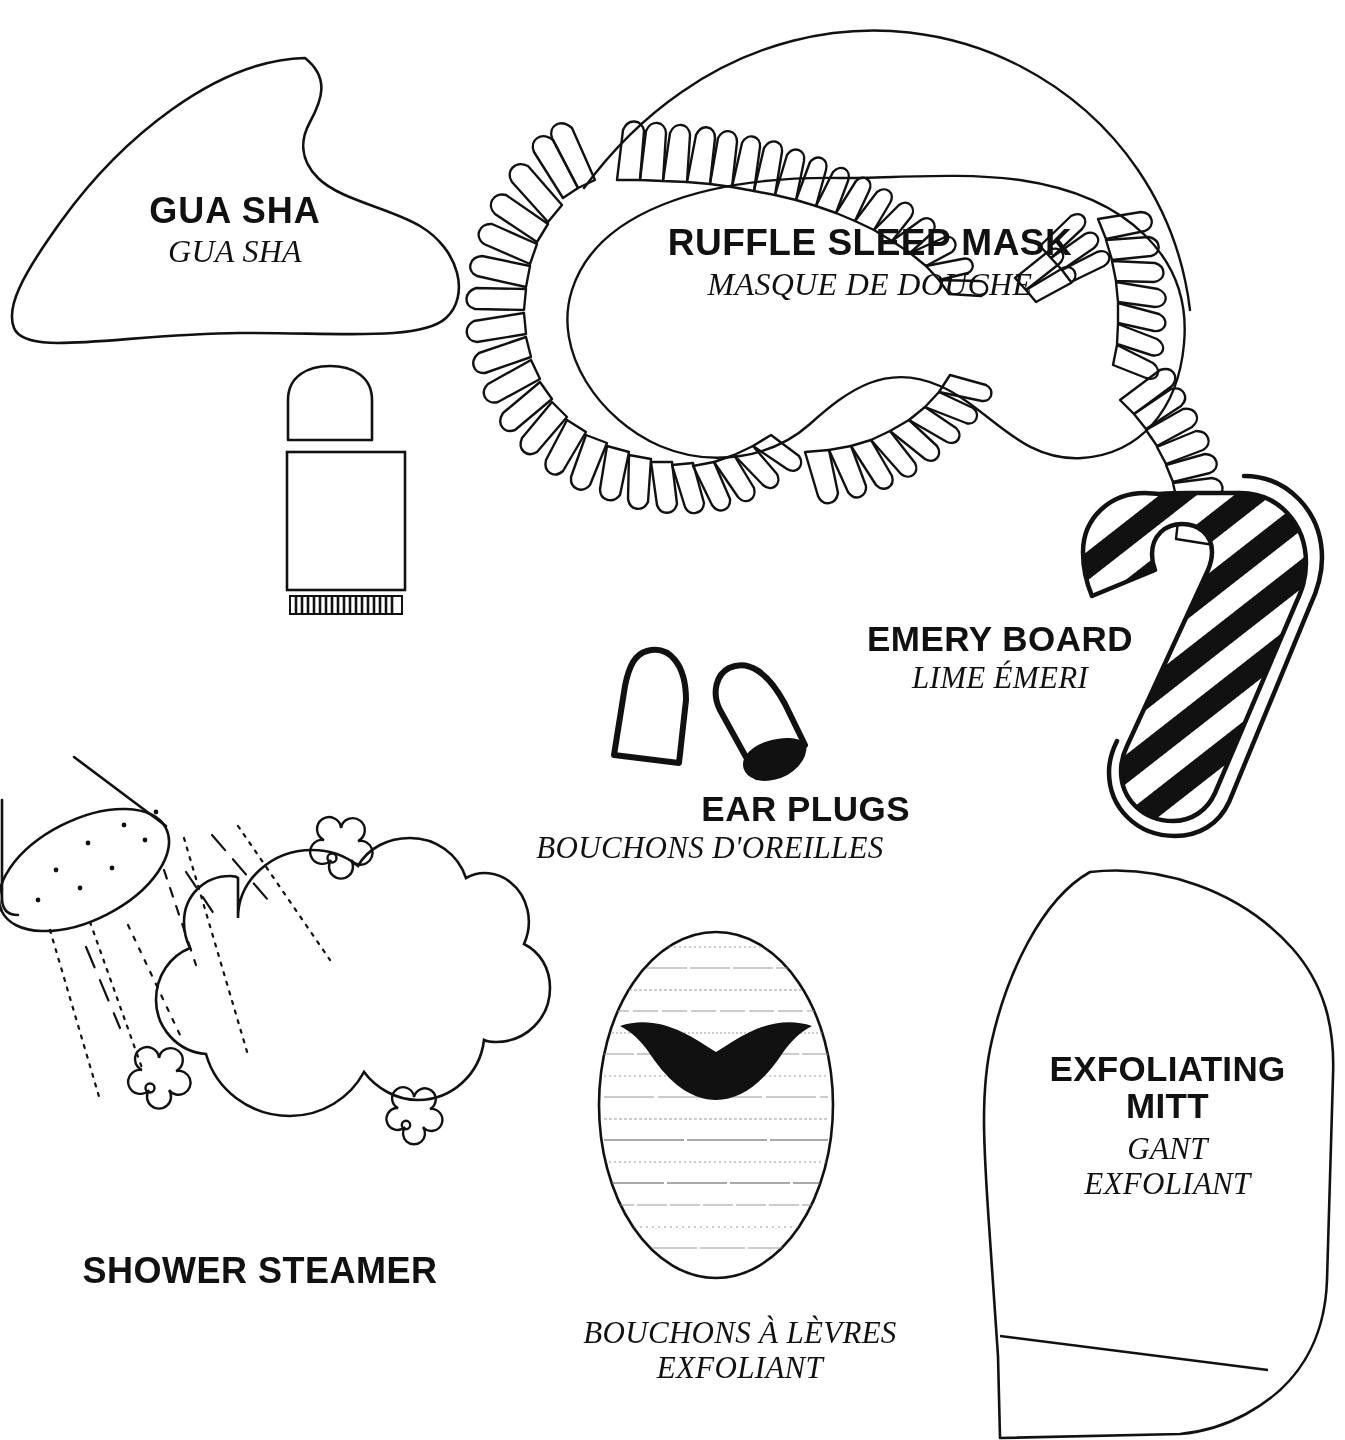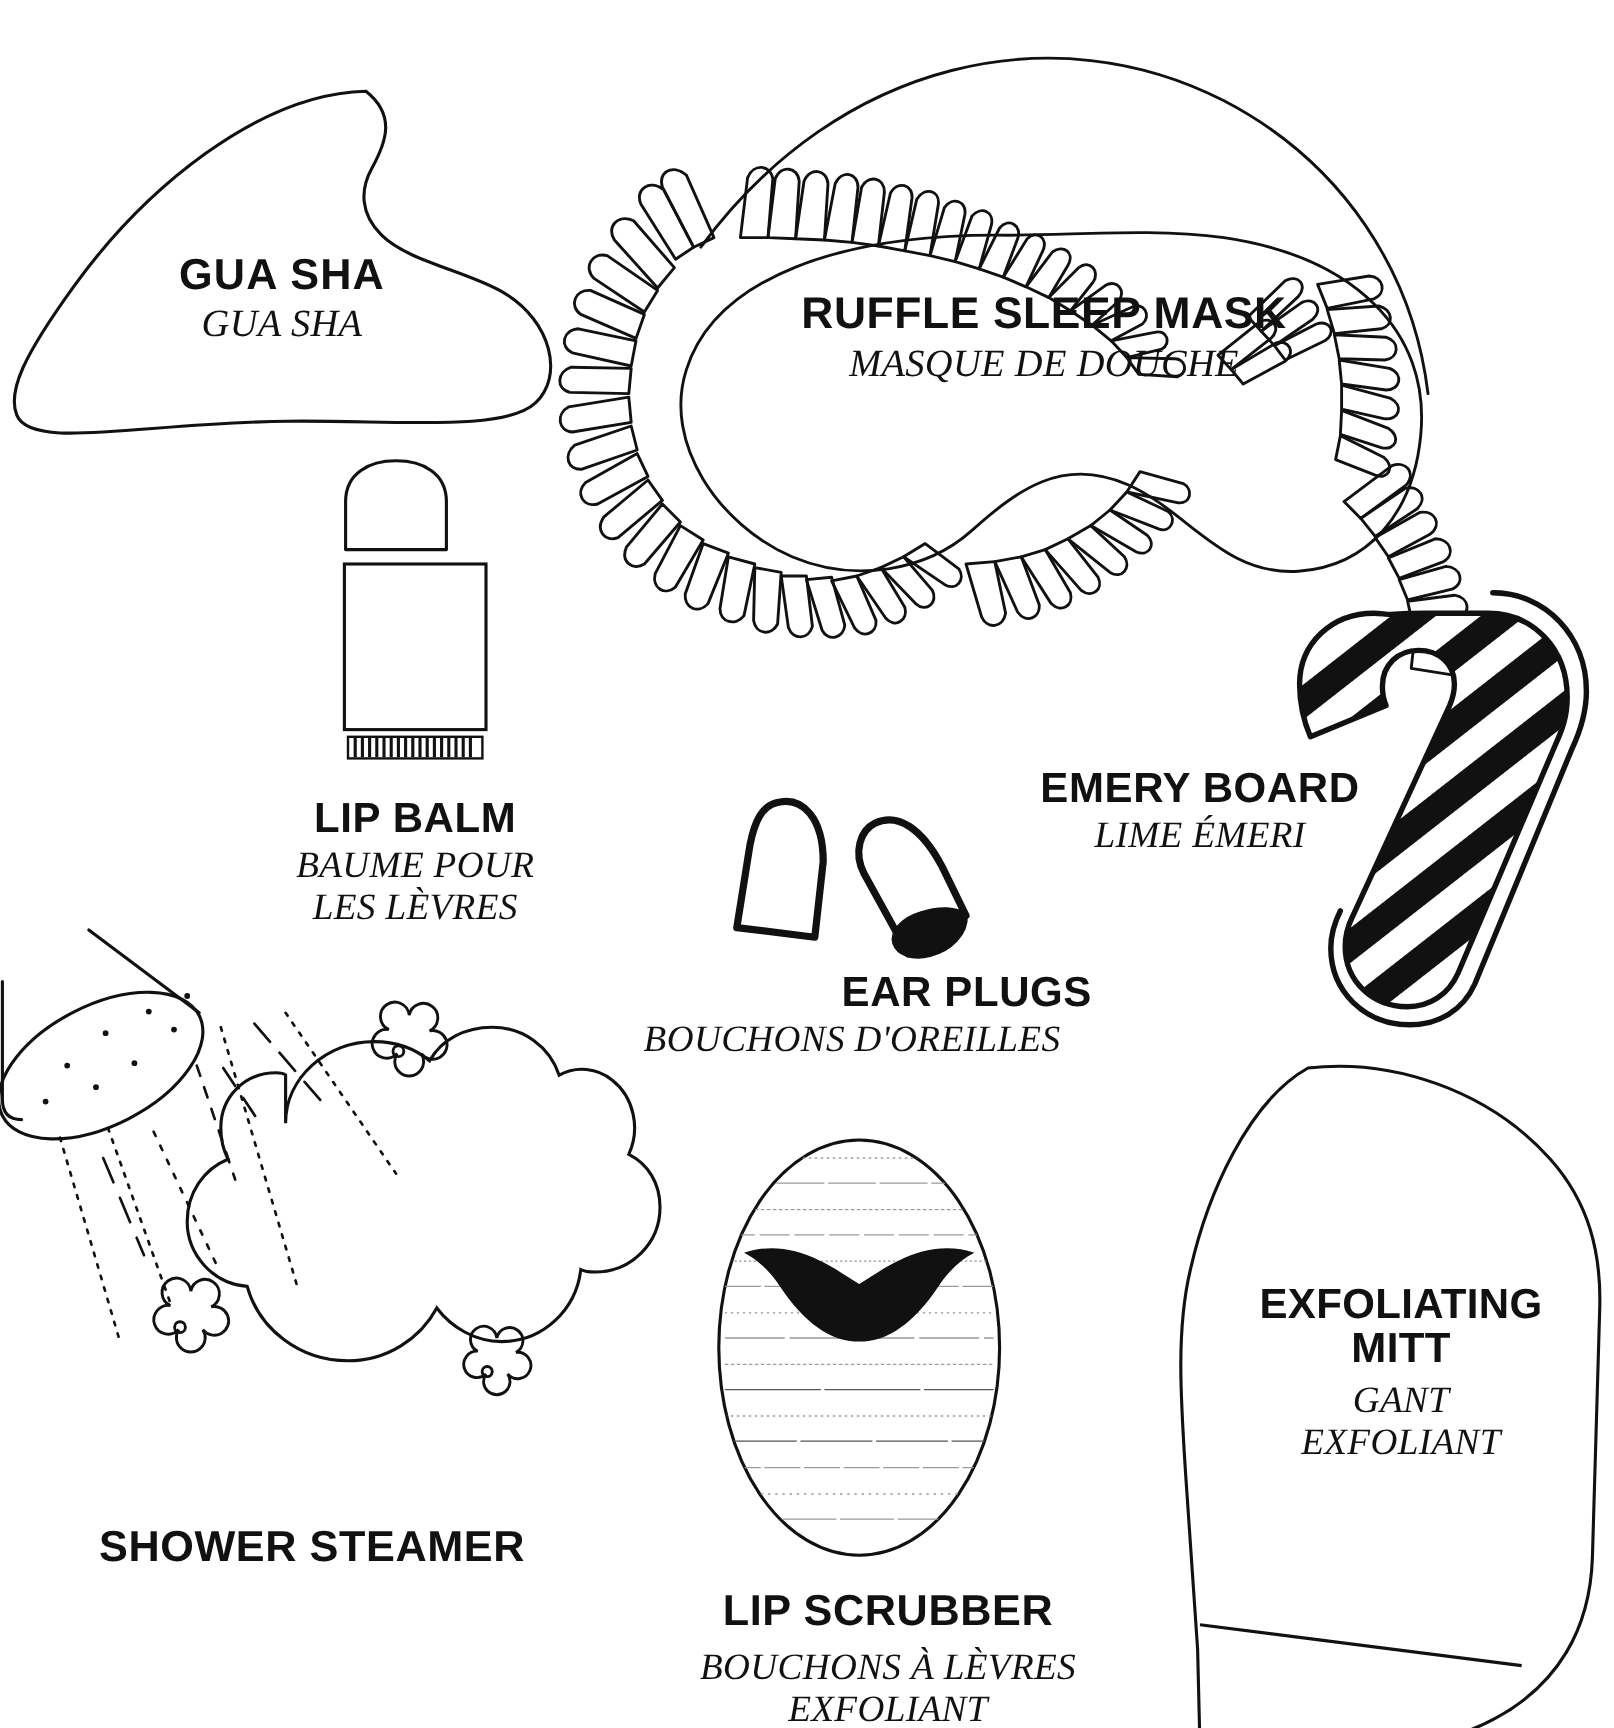--- a/index.html
+++ b/index.html
@@ -1,18 +1,18 @@
 <!DOCTYPE html>
 <html><head>
 <meta charset="utf-8">
 <style>
   html,body{margin:0;padding:0;background:#ffffff;}
   body{width:1345px;height:1440px;position:relative;overflow:hidden;
        font-family:"Liberation Sans",sans-serif;color:#111111;}
-  .stage{position:relative;width:1345px;height:1188px;margin-top:18px;}
+  .stage{position:relative;width:1345px;height:1188px;}
   svg.art{position:absolute;left:0;top:0;width:1345px;height:1440px;display:block;}
   .lbl{position:absolute;text-align:center;line-height:1.06;}
   .en{font-family:"Liberation Sans",sans-serif;font-weight:bold;color:#111;
       letter-spacing:.2px;white-space:nowrap;}
   .fr{font-family:"Liberation Serif",serif;font-style:italic;color:#111;
       letter-spacing:.3px;}
   .fr.nw{white-space:nowrap;}
 </style>
 </head>
 <body>
@@ -339,42 +339,36 @@
 <div class="lbl" style="left:90px;top:192px;width:290px;">
   <div class="en" style="font-size:36px;letter-spacing:1px;">GUA SHA</div>
   <div class="fr" style="font-size:32px;margin-top:5px;">GUA SHA</div>
 </div>
 
 <div class="lbl" style="left:605px;top:223px;width:530px;">
   <div class="en" style="font-size:37px;letter-spacing:0.5px;">RUFFLE SLEEP MASK</div>
   <div class="fr" style="font-size:32px;margin-top:6px;">MASQUE DE DOUCHE</div>
 </div>
 
-<div class="lbl" style="left:196px;top:645px;width:300px;">
-  <div class="en" style="font-size:35px;letter-spacing:0.5px;">LIP BALM</div>
-  <div class="fr nw" style="font-size:31px;margin-top:5px;">BAUME POUR</div>
-  <div class="fr nw" style="font-size:31px;margin-top:2px;">LES LÈVRES</div>
-</div>
 
 <div class="lbl" style="left:510px;top:790px;width:400px;">
   <div class="en" style="font-size:35px;letter-spacing:0.5px;text-align:right;">EAR PLUGS</div>
   <div class="fr nw" style="font-size:31px;margin-top:5px;">BOUCHONS D'OREILLES</div>
 </div>
 
 <div class="lbl" style="left:830px;top:620px;width:340px;">
   <div class="en" style="font-size:35px;letter-spacing:0.5px;">EMERY BOARD</div>
   <div class="fr nw" style="font-size:31px;margin-top:5px;">LIME ÉMERI</div>
 </div>
 
 <div class="lbl" style="left:10px;top:1252px;width:500px;">
   <div class="en" style="font-size:36px;letter-spacing:0.5px;">SHOWER STEAMER</div>
 </div>
 
 <div class="lbl" style="left:545px;top:1305px;width:390px;">
-  <div class="en" style="font-size:36px;letter-spacing:0.5px;">LIP SCRUBBER</div>
   <div class="fr nw" style="font-size:31px;margin-top:12px;">BOUCHONS À LÈVRES</div>
   <div class="fr nw" style="font-size:31px;margin-top:2px;">EXFOLIANT</div>
 </div>
 
 <div class="lbl" style="left:1020px;top:1050px;width:295px;">
   <div class="en" style="font-size:35px;letter-spacing:0.3px;">EXFOLIATING</div>
   <div class="en" style="font-size:35px;letter-spacing:0.3px;">MITT</div>
   <div class="fr nw" style="font-size:31px;margin-top:9px;">GANT</div>
   <div class="fr nw" style="font-size:31px;margin-top:2px;">EXFOLIANT</div>
 </div>

